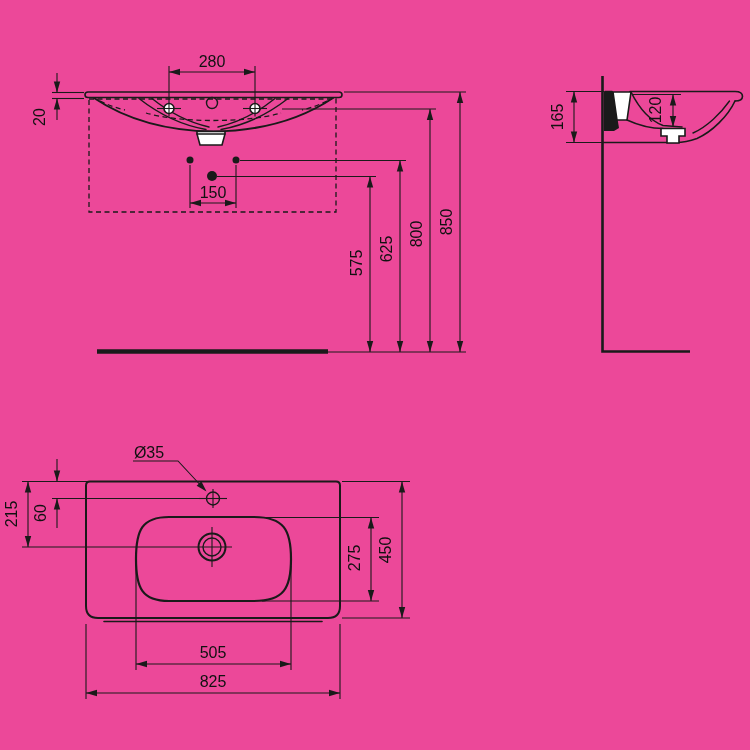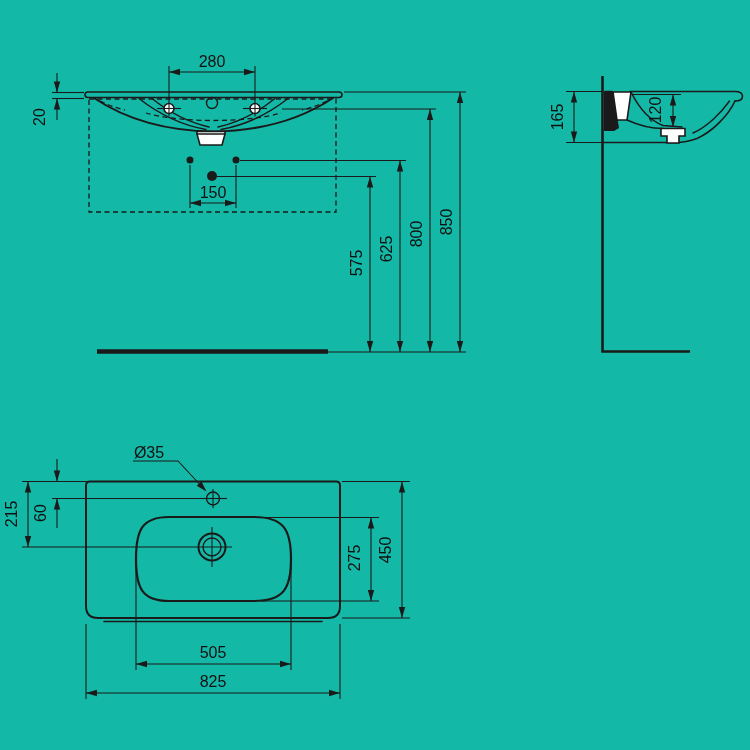--- a/index.html
+++ b/index.html
@@ -1,16 +1,16 @@
 <!DOCTYPE html>
 <html><head>
 <meta charset="utf-8">
 <style>
   html,body{margin:0;padding:0;background:#fff;}
-  .sheet{position:relative;width:750px;height:750px;background:#14b8a6;overflow:hidden;
+  .sheet{position:relative;width:750px;height:750px;background:#ec4899;overflow:hidden;
          font-family:"Liberation Sans",sans-serif;}
   svg{display:block}
   .ol  {stroke:#1a1a1a;stroke-width:2;fill:none;stroke-linecap:round}
   .ol16{stroke:#1a1a1a;stroke-width:1.6;fill:none;stroke-linecap:round}
   .ol14{stroke:#1a1a1a;stroke-width:1.4;fill:none;stroke-linecap:round}
   .ol22{stroke:#1a1a1a;stroke-width:2.2;fill:none}
   .wf  {fill:#fff;stroke:#1a1a1a;stroke-width:1.6}
   .dim {stroke:#1a1a1a;stroke-width:1.1;fill:none;stroke-linecap:butt}
   .dash{stroke:#1a1a1a;stroke-width:1.3;fill:none;stroke-dasharray:5 3.5}
   .ink {fill:#1a1a1a;stroke:none}

